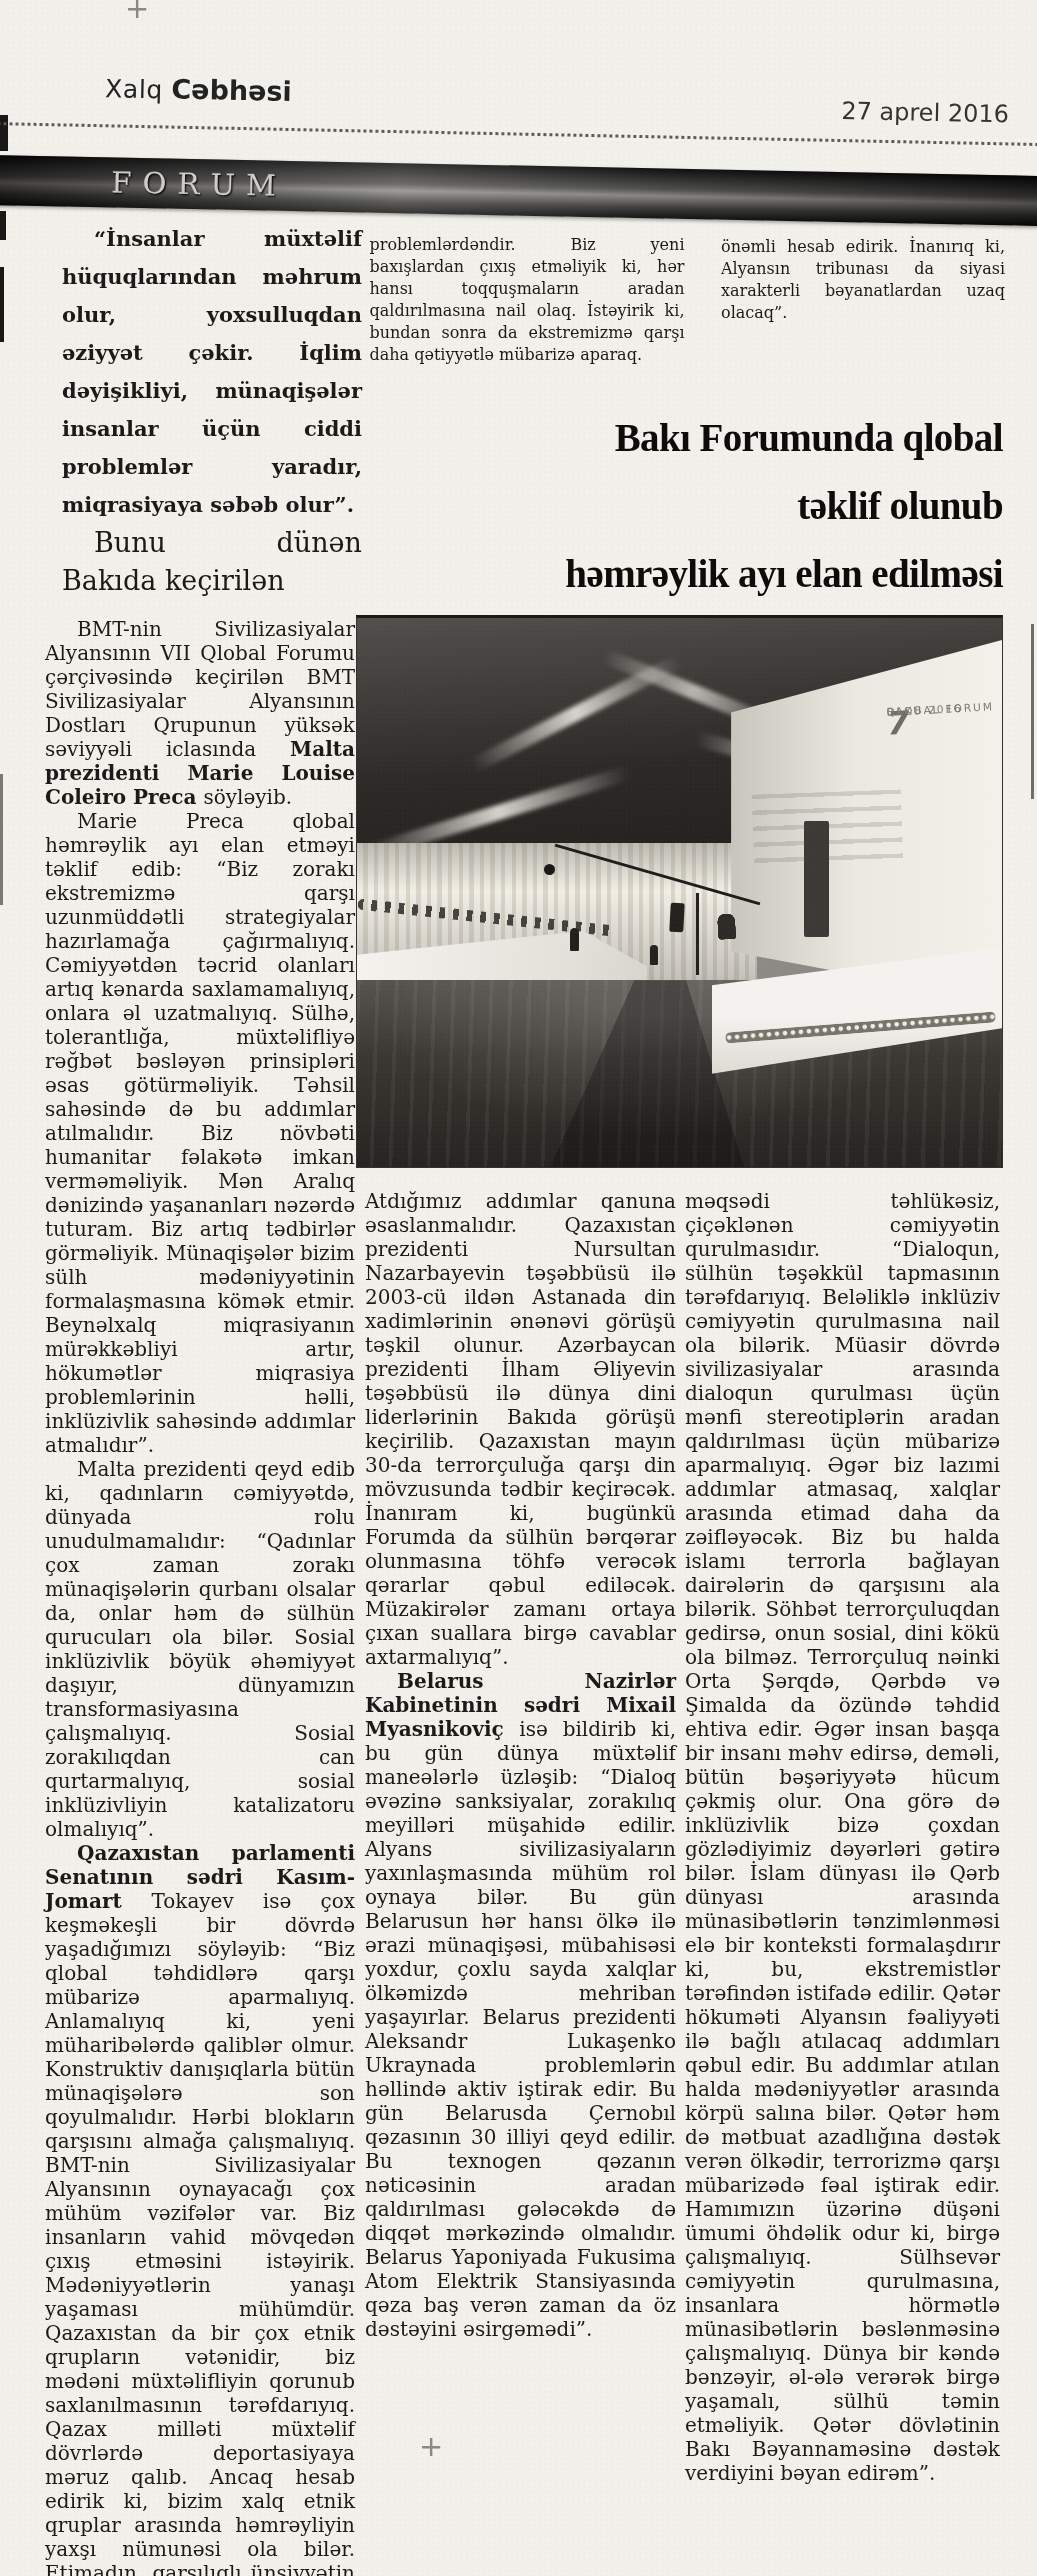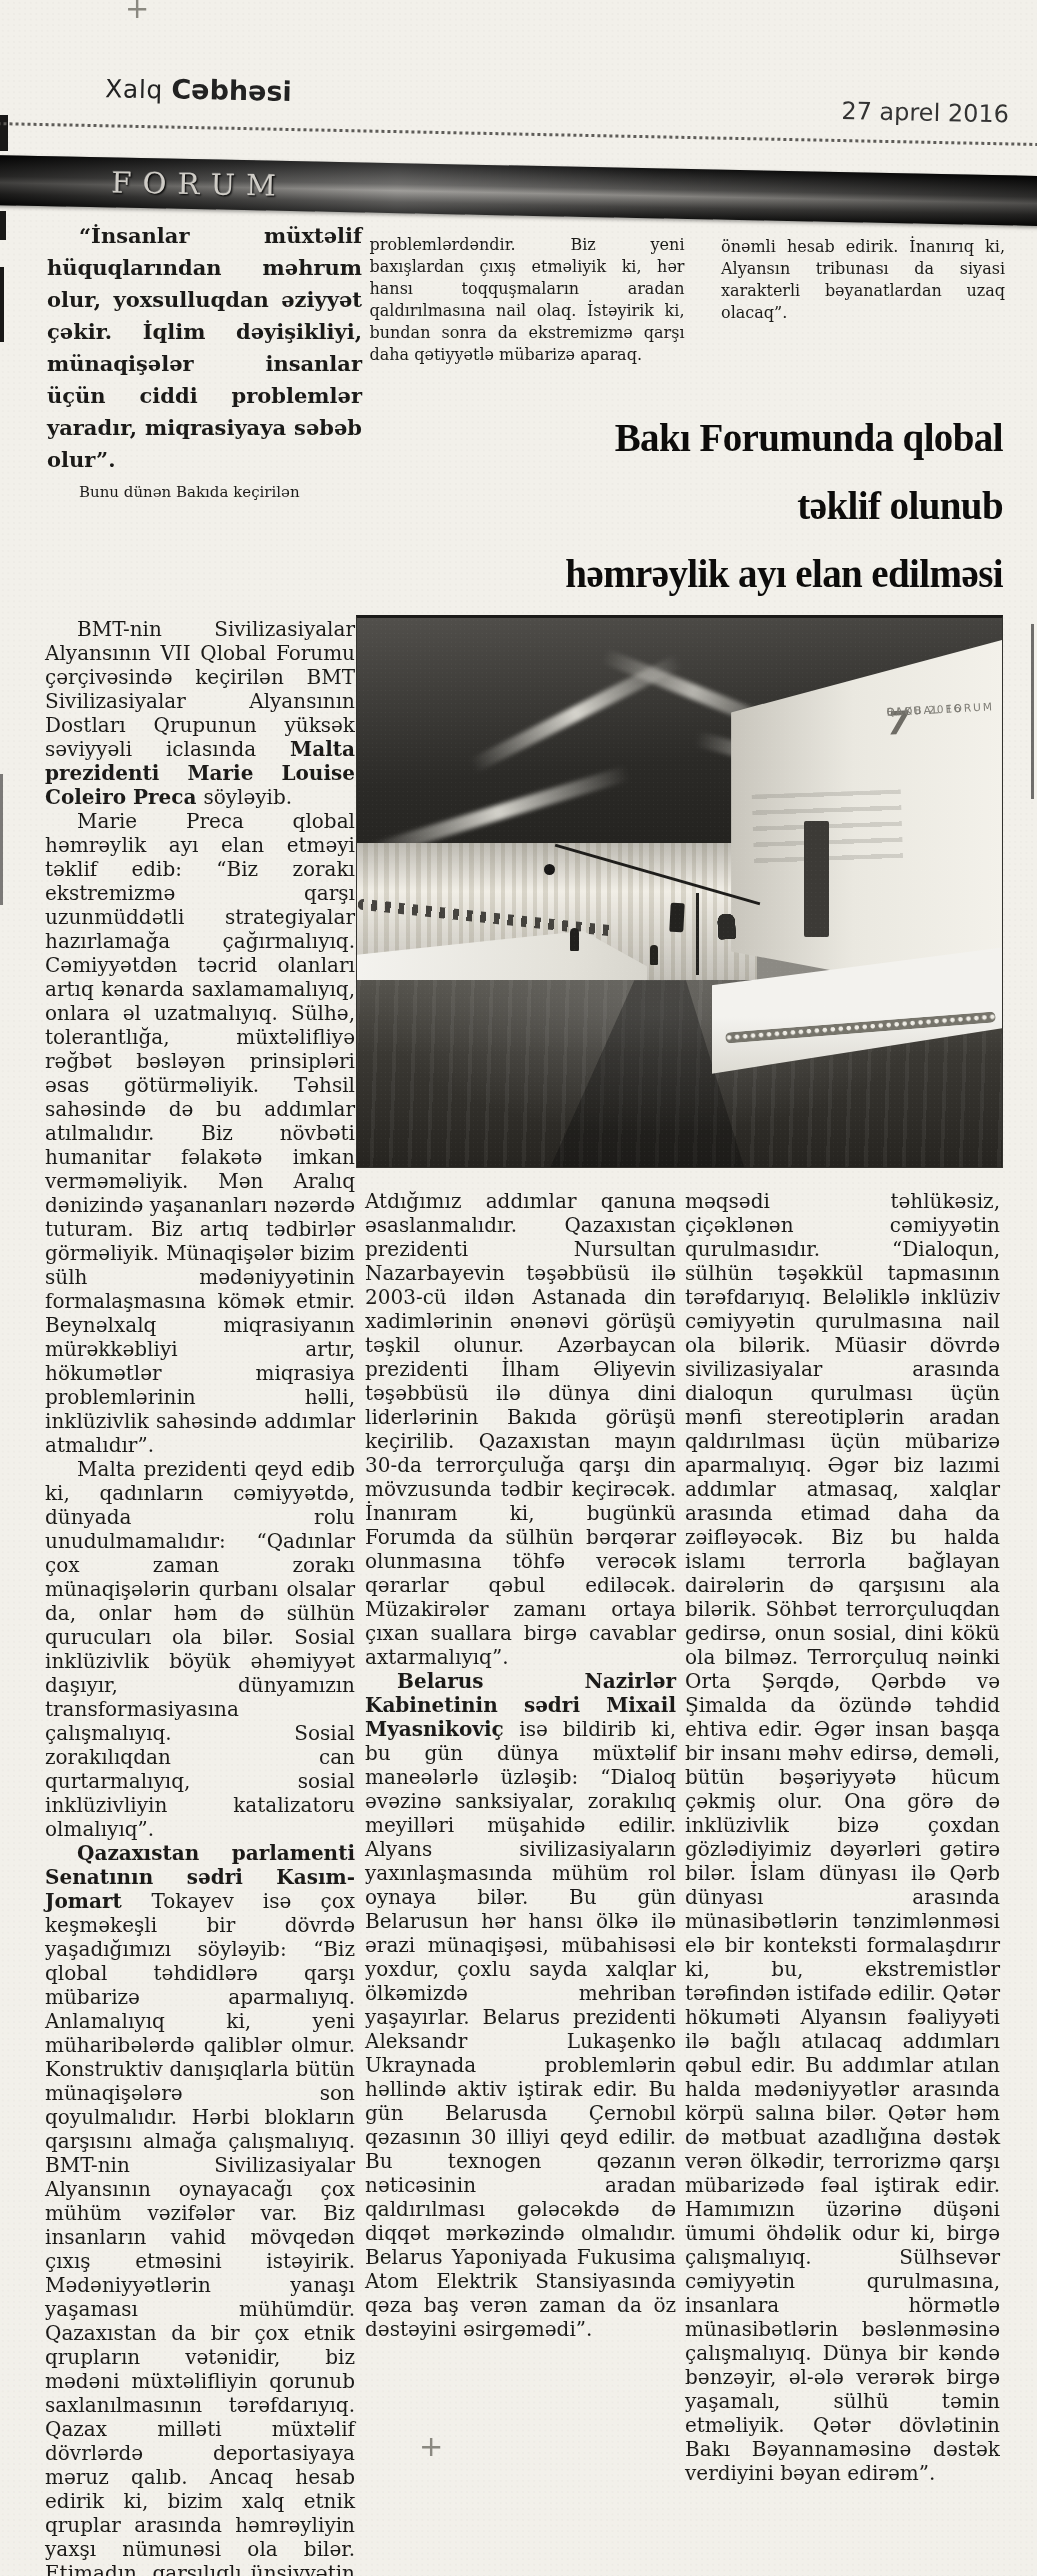--- a/index.html
+++ b/index.html
@@ -31,22 +31,22 @@
     font-family:"DejaVu Serif","Liberation Serif",serif;font-size:29px;letter-spacing:11.2px;color:#cfccc6;
     text-shadow:1.2px 1.2px 1.9px rgba(0,0,0,0.95), -0.6px -0.6px 0.6px rgba(255,255,255,0.25);
   }
   
   .artifact{position:absolute;background:#191817;}
   .crop-mark{position:absolute;font-size:29px;color:#8a8880;font-family:"DejaVu Sans",sans-serif;}
   
   #top-cols{position:absolute;left:47px;top:220px;width:959px;display:grid;grid-template-columns:315px 315px 313px;column-gap:7.5px;}
   .col p{margin:0;text-align:justify;text-indent:32px;}
   .col p.noindent{text-indent:0;}
-  .top-quote{font-size:21px;line-height:32px;font-weight:bold;}
-  .top-quote p:last-child{font-weight:normal;font-size:15px;}
+  .top-quote{font-size:21px;line-height:38px;font-weight:bold;margin-left:15px;}
+  .top-quote p:last-child{font-weight:normal;font-size:27px;}
   .topcol{font-size:16px;line-height:22px;}
   #top-col-middle{padding-top:13.7px;}
   #top-col-right{padding-top:16px;margin-left:29px;}
   
   #headline{position:absolute;left:34px;top:404px;width:969px;text-align:right;font-weight:bold;font-size:39px;line-height:68px;color:#0d0c0b;letter-spacing:-0.6px;font-family:Liberation Serif, serif;}
   
   .bodycol{position:absolute;font-size:20px;line-height:24px;}
   #col-left{left:45px;top:617px;width:310px;}
   #col-middle{left:365px;top:1189px;width:311px;}
   #col-right{left:685px;top:1189px;width:315px;}

